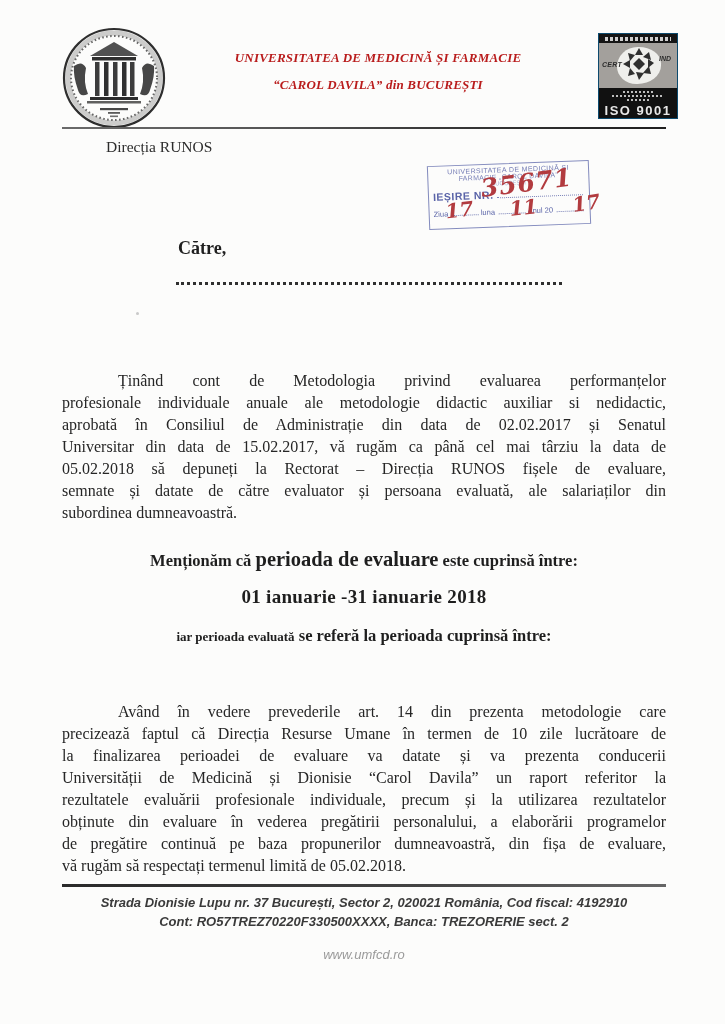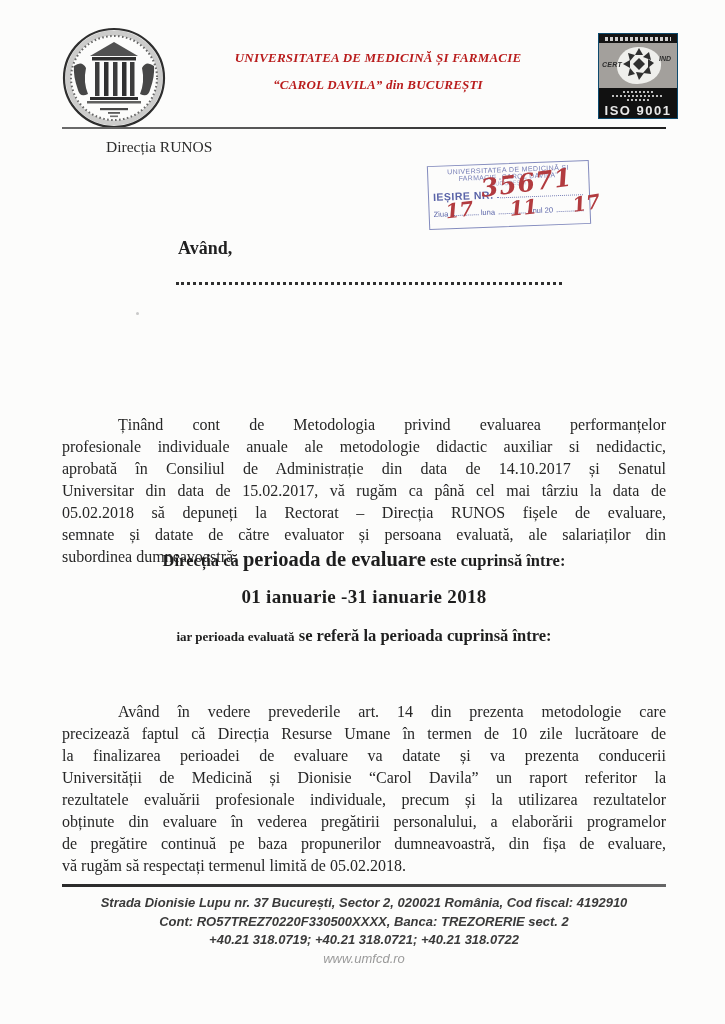--- a/index.html
+++ b/index.html
@@ -54,21 +54,21 @@
   .hand.d2{left:80px;top:34px;font-size:20px;transform:rotate(-3deg);}
   .hand.d3{left:143px;top:32px;font-size:20px;transform:rotate(-6deg);}
 
   
   .salut{position:absolute;left:178px;top:238px;font-weight:bold;font-size:18px;color:#1f1f1f;}
   .blank{position:absolute;left:176px;top:268px;width:386px;height:14px;
          border-bottom:3px dotted #2f2f2f;}
   .speck{position:absolute;left:136px;top:312px;width:3px;height:3px;background:#c9c9c9;border-radius:50%;}
 
   .para{position:absolute;left:62px;width:604px;font-size:16px;color:#262626;}
-  .p1{top:370px;margin-top:44px;}
+  .p1{top:370px;}
   .p2{top:701px;}
   .jline{height:22px;line-height:22px;overflow:hidden;text-align:justify;}
   .jline::after{content:"";display:inline-block;width:100%;height:0;}
   .jline.first{text-indent:56px;}
   .jline.last{text-align:left;}
   .jline.last::after{content:none;}
 
   .cline{position:absolute;left:62px;width:604px;text-align:center;font-weight:bold;color:#1e1e1e;}
   .mention{top:548px;font-size:16.5px;}
   .mention .big{font-size:20.5px;}
@@ -76,21 +76,21 @@
   .intro2{top:626px;font-size:16.5px;}
   .intro2 .big{font-size:13px;}
   .period2{top:666px;font-size:19px;letter-spacing:.3px;}
 
   
   .frule{position:absolute;left:62px;top:884px;width:604px;height:2.5px;
        background:linear-gradient(90deg,#2a2a2a 0%,#444 60%,#666 100%);}
   .footer{position:absolute;left:62px;top:894px;width:604px;text-align:center;
        font-family:"Liberation Sans",sans-serif;font-style:italic;color:#3a3a3a;
        font-size:13px;line-height:18.5px;font-weight:bold;}
-  .footer .site{font-weight:normal;color:#9a9a9a;margin-top:0;}
+  .footer .site{font-weight:normal;color:#9a9a9a;margin-top:15px;}
 </style>
 </head>
 <body>
 
 <div class="page">
 
   <div class="seal">
     <svg width="108" height="104" viewBox="0 0 108 104">
       <ellipse cx="54" cy="52" rx="50" ry="49" fill="none" stroke="#2e2e2e" stroke-width="2.2"></ellipse>
       <ellipse cx="54" cy="52" rx="46" ry="45" fill="none" stroke="#3a3a3a" stroke-width="5" opacity="0.25"></ellipse>
@@ -166,35 +166,35 @@
       <span class="dotfill"></span>
       <span>Anul 20</span>
       <span class="dotfill"></span>
     </div>
     <div class="hand num">35671</div>
     <div class="hand d1">17</div>
     <div class="hand d2">11</div>
     <div class="hand d3">17</div>
   </div>
 
-  <div class="salut">Având,</div>
+  <div class="salut">Către,</div>
   <div class="blank"></div>
   <div class="speck"></div>
 
   <div class="para p1">
     <div class="jline first">Ținând cont de Metodologia privind evaluarea performanțelor</div>
     <div class="jline">profesionale individuale anuale ale metodologie didactic auxiliar si nedidactic,</div>
-    <div class="jline">aprobată în Consiliul de Administrație din data de 14.10.2017 și Senatul</div>
+    <div class="jline">aprobată în Consiliul de Administrație din data de 02.02.2017 și Senatul</div>
     <div class="jline">Universitar din data de 15.02.2017, vă rugăm ca până cel mai târziu la data de</div>
     <div class="jline">05.02.2018 să depuneți la Rectorat – Direcția RUNOS fișele de evaluare,</div>
     <div class="jline">semnate și datate de către evaluator și persoana evaluată, ale salariaților din</div>
     <div class="jline last">subordinea dumneavoastră.</div>
   </div>
 
-  <div class="cline mention"><span>Direcția că </span><span class="big">perioada de evaluare</span><span> este cuprinsă între:</span></div>
+  <div class="cline mention"><span>Menționăm că </span><span class="big">perioada de evaluare</span><span> este cuprinsă între:</span></div>
 
   <div class="cline period1">01 ianuarie -31 ianuarie 2018</div>
 
   <div class="cline intro2"><span class="big">iar perioada evaluată</span><span> se referă la perioada cuprinsă între:</span></div>
 
 
   <div class="para p2">
     <div class="jline first">Având în vedere prevederile art. 14 din prezenta metodologie care</div>
     <div class="jline">precizează faptul că Direcția Resurse Umane în termen de 10 zile lucrătoare de</div>
     <div class="jline">la finalizarea perioadei de evaluare va datate și va prezenta conducerii</div>
@@ -202,17 +202,16 @@
     <div class="jline">rezultatele evaluării profesionale individuale, precum și la utilizarea rezultatelor</div>
     <div class="jline">obținute din evaluare în vederea pregătirii personalului, a elaborării programelor</div>
     <div class="jline">de pregătire continuă pe baza propunerilor dumneavoastră, din fișa de evaluare,</div>
     <div class="jline last">vă rugăm să respectați termenul limită de 05.02.2018.</div>
   </div>
 
   <div class="frule"></div>
   <div class="footer">
     <div>Strada Dionisie Lupu nr. 37 București, Sector 2, 020021 România, Cod fiscal: 4192910</div>
     <div>Cont: RO57TREZ70220F330500XXXX, Banca: TREZORERIE sect. 2</div>
-    <div>+40.21 318.0719; +40.21 318.0721; +40.21 318.0722</div>
     <div class="site">www.umfcd.ro</div>
   </div>
 
 </div>
 
 </body></html>

